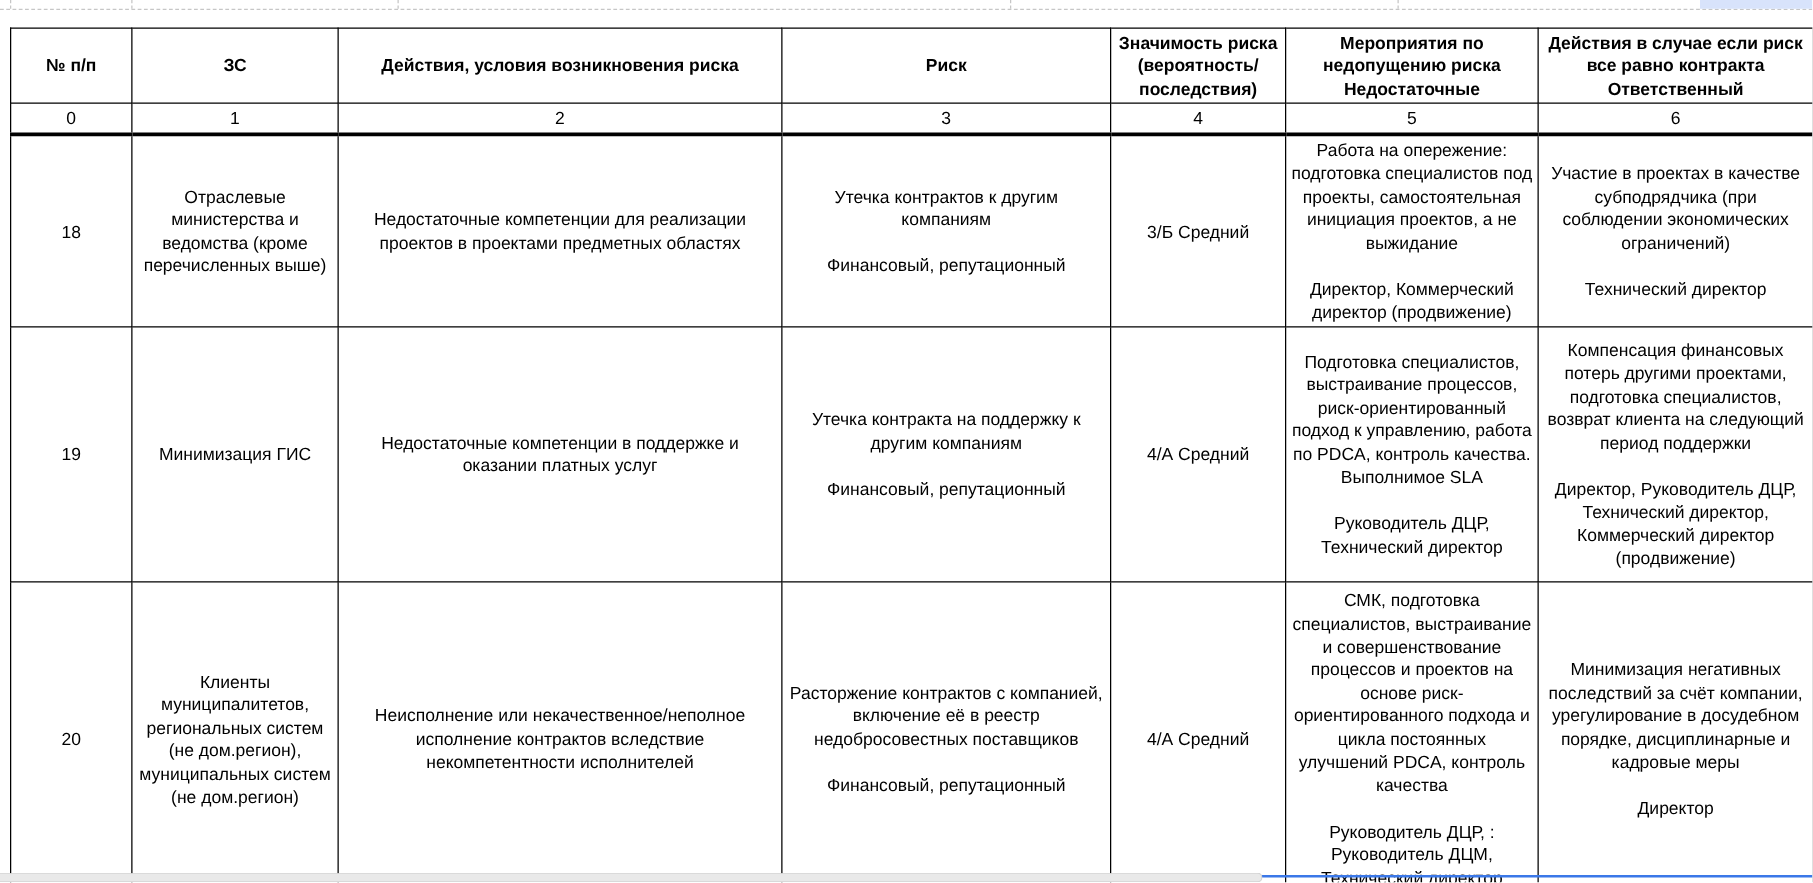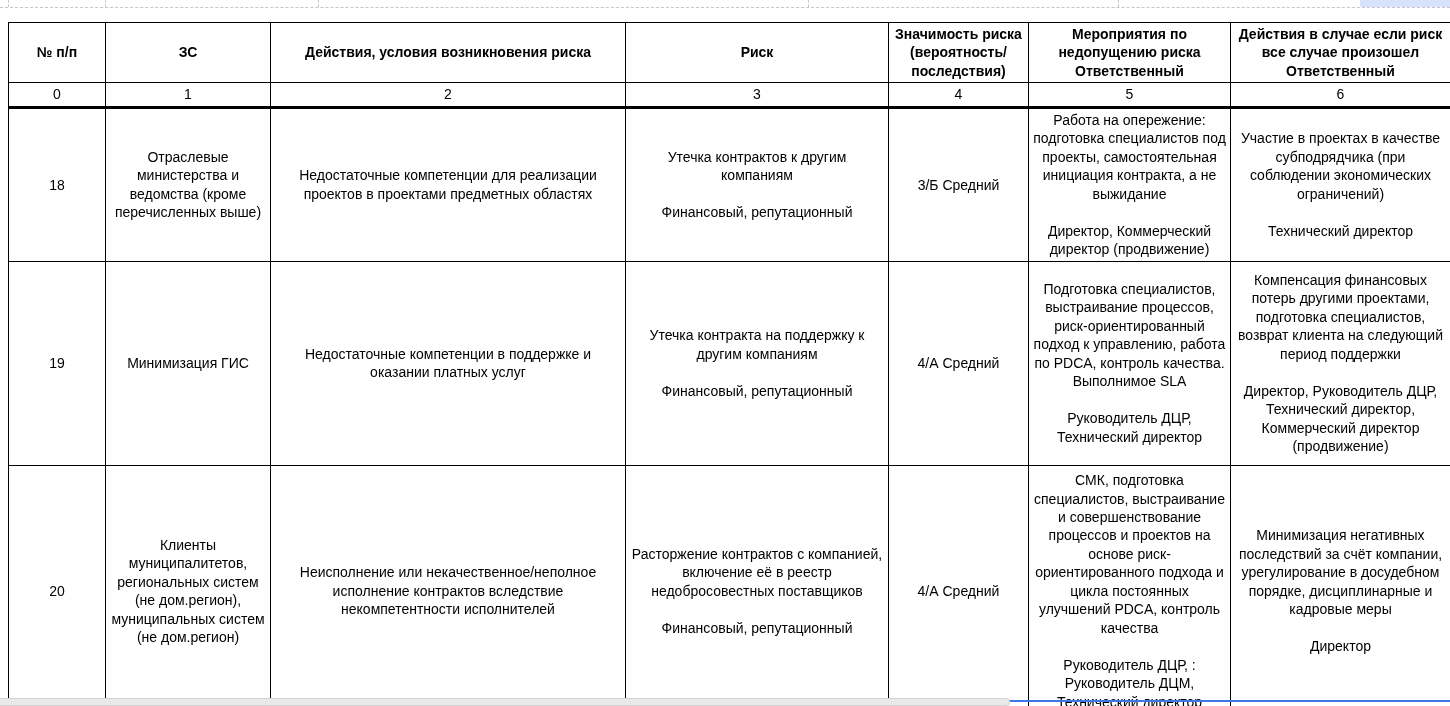--- a/index.html
+++ b/index.html
@@ -80,44 +80,44 @@
       <tr class="hdr">
         <td>№ п/п</td>
         <td>ЗС</td>
         <td>Действия, условия возникновения риска</td>
         <td>Риск</td>
         <td>Значимость риска
 (вероятность/
 последствия)</td>
         <td>Мероприятия по
 недопущению риска
-Ответственный</td>
+Недостаточные</td>
         <td>Действия в случае если риск
-все случае произошел
+все равно контракта
 Ответственный</td>
       </tr>
       <tr class="idx">
         <td>0</td>
         <td>1</td>
         <td>2</td>
         <td>3</td>
         <td>4</td>
         <td>5</td>
         <td>6</td>
       </tr>
 
       <tr class="r18">
         <td class="num">18</td>
         <td class="left">Отраслевые министерства и ведомства (кроме перечисленных выше)</td>
         <td class="left">Недостаточные компетенции для реализации проектов в проектами предметных областях</td>
         <td>Утечка контрактов к другим компаниям
 
 Финансовый, репутационный</td>
         <td>3/Б Средний</td>
-        <td>Работа на опережение: подготовка специалистов под проекты, самостоятельная инициация контракта, а не выжидание
+        <td>Работа на опережение: подготовка специалистов под проекты, самостоятельная инициация проектов, а не выжидание
 
 Директор,  Коммерческий директор (продвижение)</td>
         <td>Участие в проектах в качестве субподрядчика (при соблюдении экономических ограничений)
 
 Технический директор</td>
       </tr>
 
       <tr class="r19">
         <td class="num">19</td>
         <td class="left">Минимизация ГИС</td>

